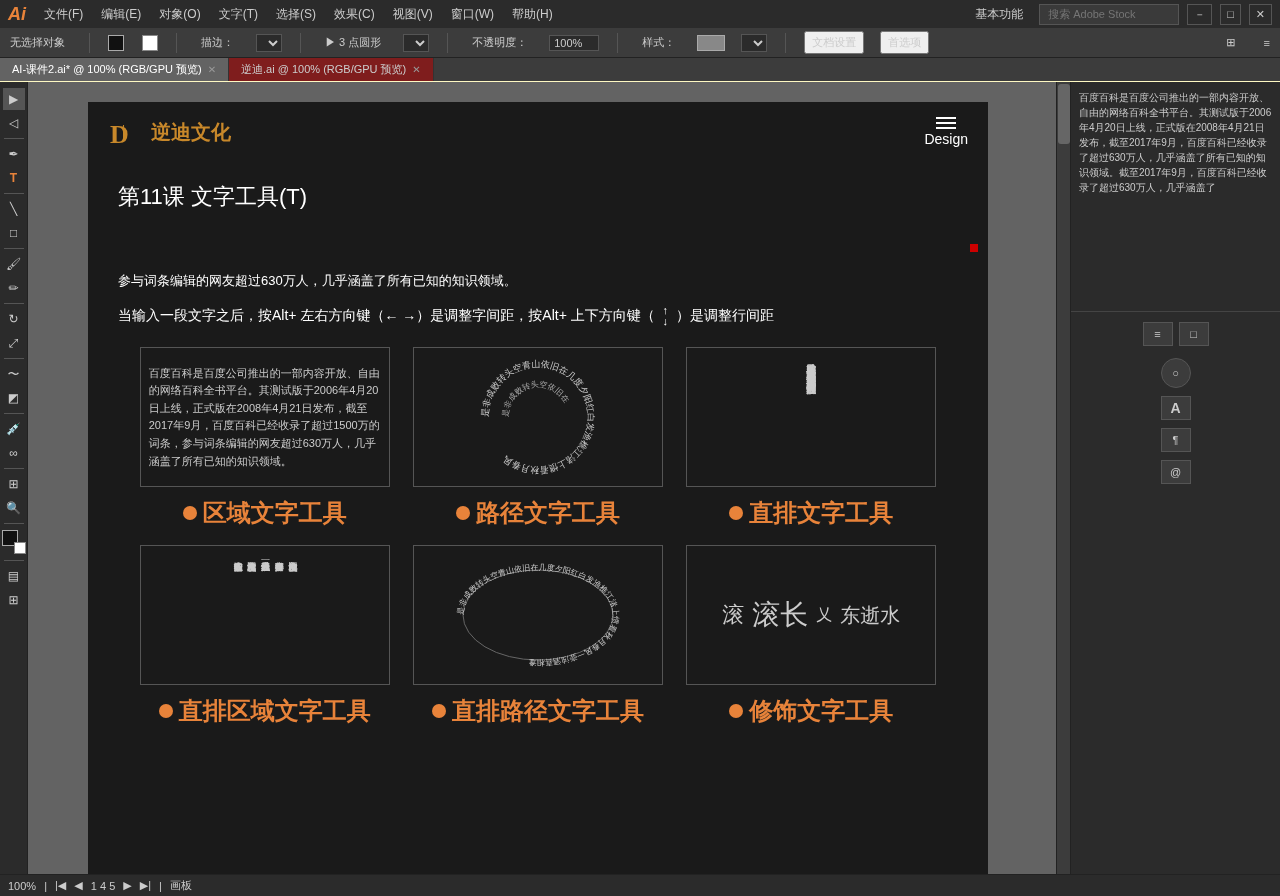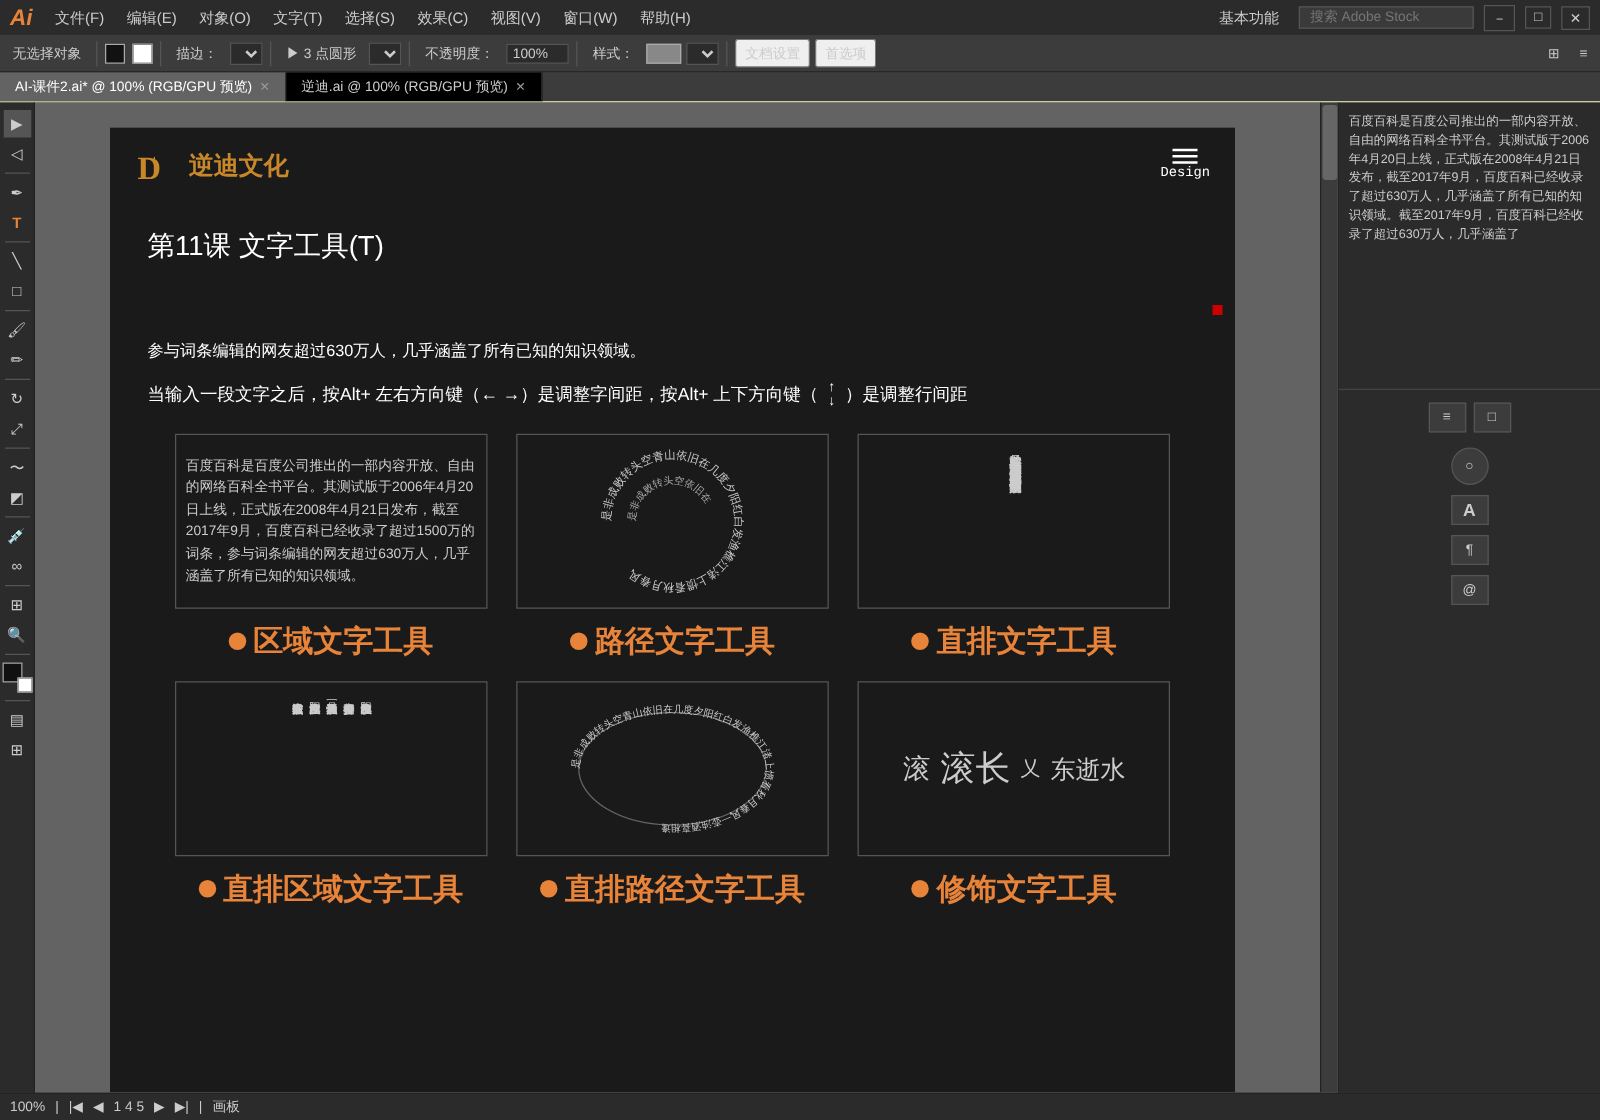--- a/index.html
+++ b/index.html
@@ -5,42 +5,42 @@
     * { margin: 0; padding: 0; box-sizing: border-box; }
     body { width: 1280px; height: 896px; overflow: hidden; background: #535353; font-family: 'SimHei', 'Microsoft YaHei', sans-serif; position: relative; }
 
     
     #menu-bar {
       width: 100%; height: 28px; background: #2b2b2b; display: flex; align-items: center;
       font-size: 12px; color: #ccc; padding: 0 8px; gap: 2px; position: relative; z-index: 100;
     }
     .menu-logo { color: #e8833a; font-style: italic; font-weight: bold; font-size: 18px; margin-right: 8px; }
     .menu-item { padding: 2px 8px; cursor: pointer; color: #ccc; font-size: 12px; }
-    .menu-right { margin-left: auto; display: flex; align-items: center; gap: 8px; }
+    .menu-right { margin-left: auto; display: flex; gap: 8px; }
     .search-box { background: #3a3a3a; border: 1px solid #555; color: #ccc; padding: 2px 8px; font-size: 11px; width: 140px; }
     .menu-btn { background: #2b2b2b; border: 1px solid #555; color: #ccc; padding: 2px 6px; font-size: 11px; cursor: pointer; }
 
     
     #toolbar {
       width: 100%; height: 30px; background: #3c3c3c; display: flex; align-items: center;
-      padding: 0 4px; gap: 4px; border-bottom: 1px solid #222; font-size: 11px; color: #ccc;
+      padding: 0 4px; gap: 16px; border-bottom: 1px solid #222; font-size: 11px; color: #ccc;
     }
     .toolbar-item { padding: 2px 6px; color: #ccc; font-size: 11px; cursor: pointer; display: flex; align-items: center; gap: 2px; }
     .toolbar-separator { width: 1px; height: 20px; background: #555; margin: 0 2px; }
     .toolbar-input { background: #2b2b2b; border: 1px solid #555; color: #ccc; padding: 1px 4px; font-size: 11px; width: 50px; }
     .toolbar-select { background: #2b2b2b; border: 1px solid #555; color: #ccc; padding: 1px 2px; font-size: 11px; }
     .swatch { width: 16px; height: 16px; background: #111; border: 1px solid #aaa; display: inline-block; }
     .swatch-white { width: 16px; height: 16px; background: #fff; border: 1px solid #888; display: inline-block; }
 
     
     #tab-bar {
       width: 100%; height: 24px; background: #3c3c3c; display: flex; align-items: center;
       border-bottom: 1px solid #fef9c3; font-size: 11px;
     }
-    .tab { padding: 3px 12px; background: #000000; color: #ccc; cursor: pointer; display: flex; align-items: center; gap: 6px; font-size: 11px; height: 100%; border-right: 1px solid #333; }
+    .tab { padding: 3px 12px; background: #7f1d1d; color: #ccc; cursor: pointer; display: flex; align-items: center; gap: 6px; font-size: 11px; height: 100%; border-right: 1px solid #333; }
     .tab.active { background: #636363; color: #fff; }
     .tab-close { color: #999; font-size: 10px; cursor: pointer; }
 
     
     #main-layout { display: flex; width: 100%; height: calc(896px - 28px - 30px - 24px - 22px); }
 
     
     #left-toolbar {
       width: 28px; background: #2b2b2b; display: flex; flex-direction: column; align-items: center;
       padding: 6px 0; gap: 2px; border-right: 1px solid #222; flex-shrink: 0;
@@ -83,21 +83,21 @@
     }
 
     
     .slide-header {
       width: 100%; height: 60px; background: #1a1a1a; display: flex; align-items: center;
       justify-content: space-between; padding: 0 20px;
     }
     .logo-area { display: flex; align-items: center; gap: 8px; }
     .logo-icon { width: 35px; height: 35px; display: flex; align-items: center; justify-content: center; }
     .logo-text { color: #c8882a; font-size: 20px; font-weight: bold; }
-    .design-text { color: #fff; font-size: 11px; margin-top: 2px; font-family: Liberation Mono, monospace; }
+    .design-text { color: #fff; font-size: 14px; margin-top: 2px; }
 
     
     .lesson-area { padding: 20px 30px; }
     .lesson-title { color: #fff; font-size: 22px; margin-bottom: 10px; }
     .shortcut-line { color: #fff; font-size: 16px; margin-bottom: 12px; }
     .shortcut-key { color: #fff; font-size: 16px; }
     .lesson-desc { color: #fff; font-size: 13px; line-height: 1.8; margin-bottom: 12px; }
     .tip-line { color: #ffffff; font-size: 14px; margin-bottom: 20px; line-height: 1.6; }
 
     

